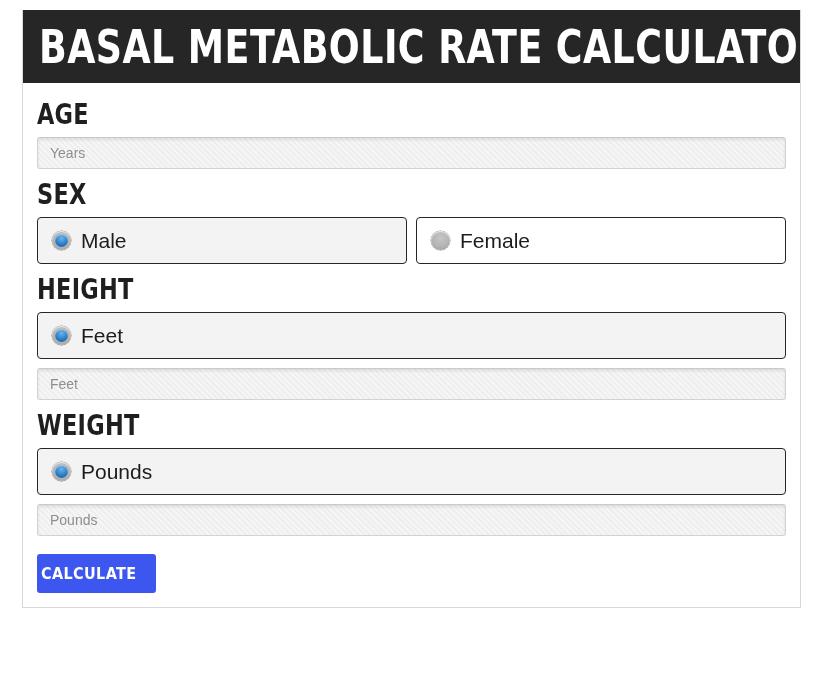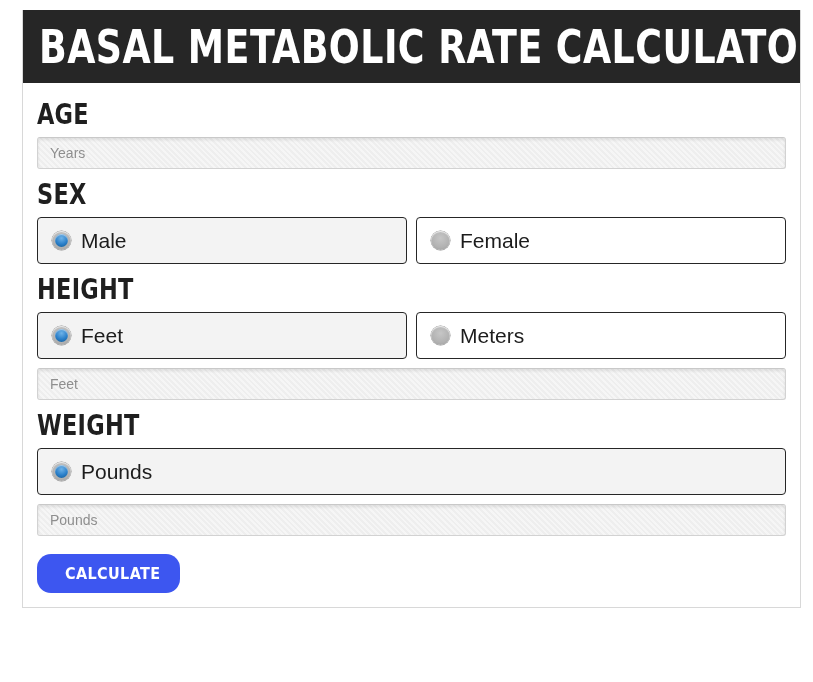--- a/index.html
+++ b/index.html
@@ -157,28 +157,28 @@
   }
 
   .radio-row { margin-bottom: 9px; }
 
   
   .calc-button {
     display: inline-block;
     margin-top: 10px;
     background: #3d56f0;
     border: none;
-    border-radius: 14px;
+    border-radius: 3px;
     color: #ffffff;
     font-family: "Liberation Sans Narrow", "DejaVu Sans Condensed", "Liberation Sans", sans-serif;
     font-weight: bold;
     font-size: 16px;
     line-height: 16px;
     letter-spacing: 0.4px;
-    padding: 12px 20px 11px 28px;
+    padding: 12px 20px 11px 4px;
     cursor: pointer;
   }
 </style>
 </head>
 <body>
 
 <div class="page">
   <div class="card">
 
     <div class="card-header">
@@ -209,24 +209,20 @@
       </div>
 
       
       <div class="section">
         <div class="section-label">HEIGHT</div>
         <div class="row2 radio-row">
           <div class="radio-box selected">
             <span class="radio-dot"></span>
             <span class="radio-label">Feet</span>
           </div>
-          <div class="radio-box">
-            <span class="radio-dot"></span>
-            <span class="radio-label">Meters</span>
-          </div>
         </div>
         <div class="row2">
           <input class="text-input" type="text" placeholder="Feet" style="">
         </div>
       </div>
 
       
       <div class="section tight">
         <div class="section-label">WEIGHT</div>
         <div class="row2 radio-row">

